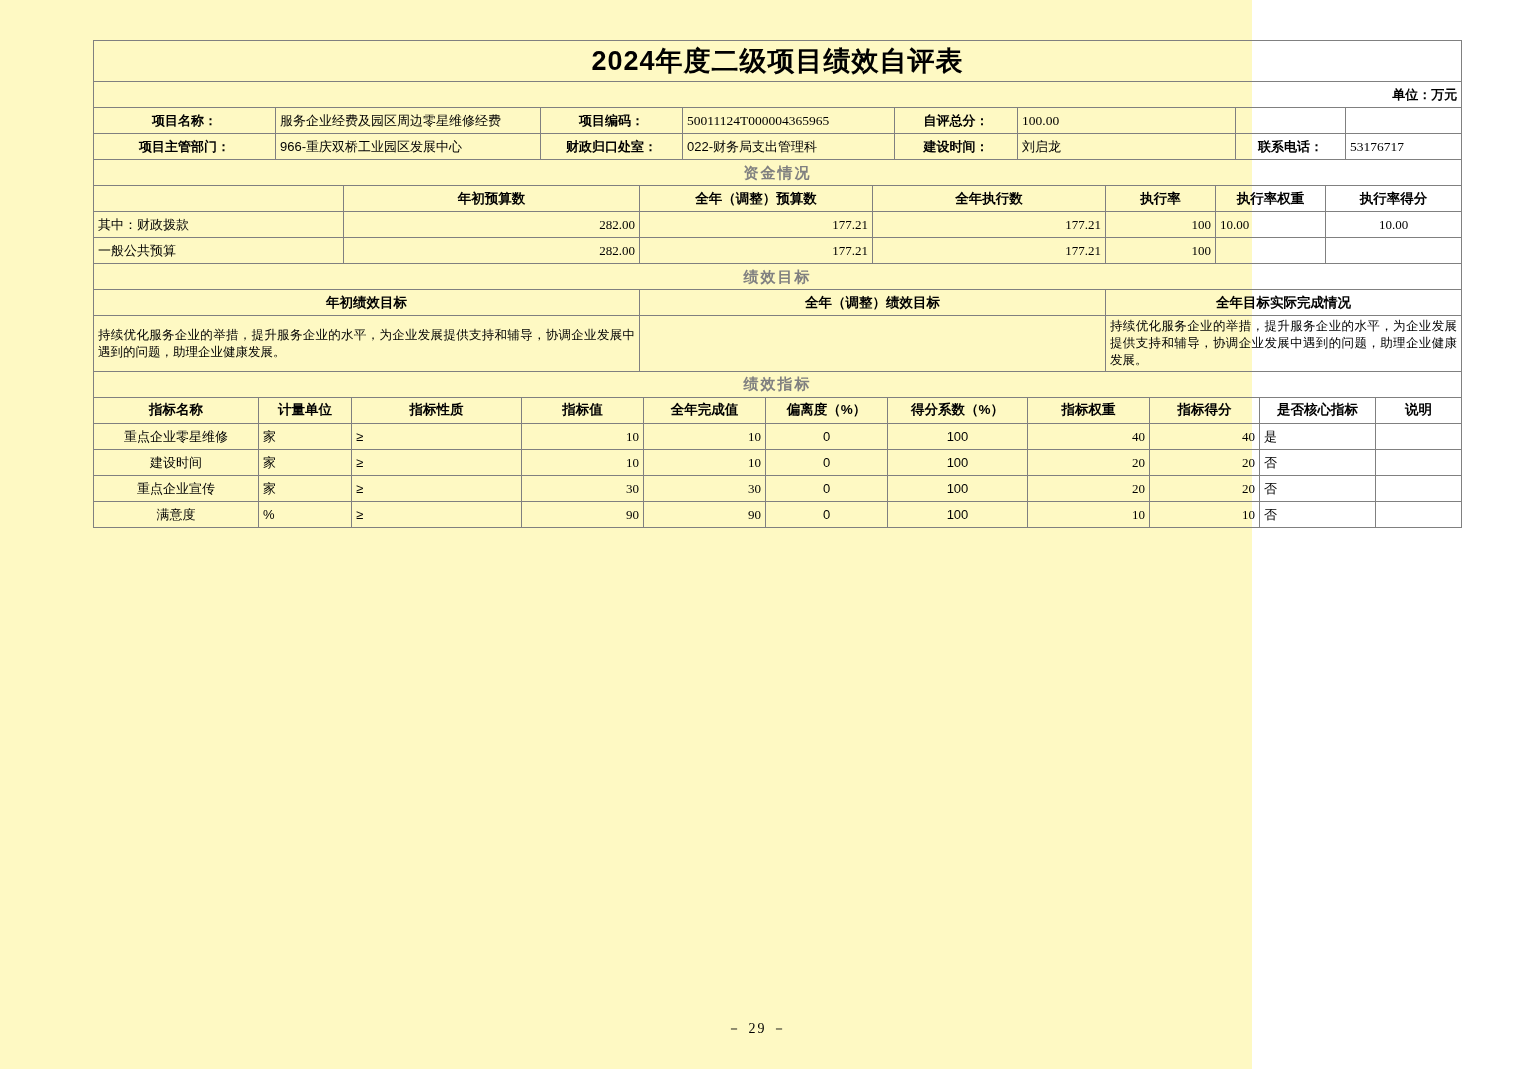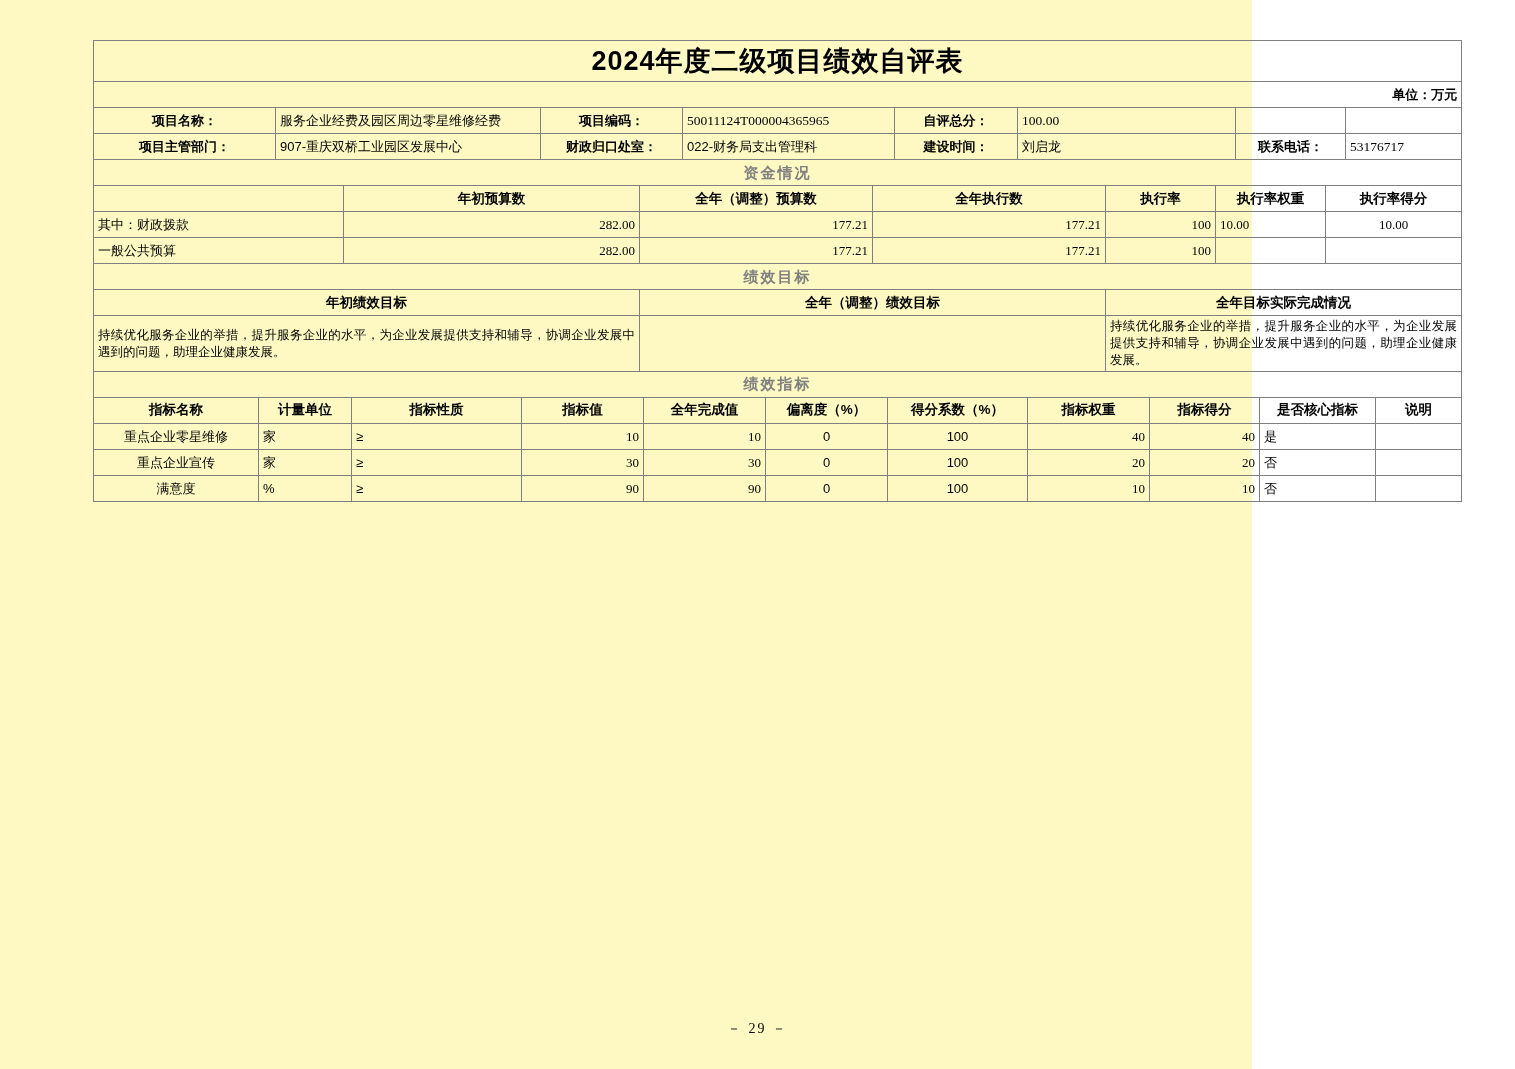--- a/index.html
+++ b/index.html
@@ -152,21 +152,21 @@
         <td class="lbl">项目编码：</td>
         <td class="val code-val">50011124T000004365965</td>
         <td class="lbl">自评总分：</td>
         <td class="val code-val" colspan="2">100.00</td>
         <td></td>
         <td></td>
       </tr>
 
       <tr>
         <td class="lbl">项目主管部门：</td>
-        <td class="val">907-重庆双桥工业园区发展中心</td>
+        <td class="val">966-重庆双桥工业园区发展中心</td>
         <td class="lbl">财政归口处室：</td>
         <td class="val">022-财务局支出管理科</td>
         <td class="lbl">建设时间：</td>
         <td class="val" colspan="2">刘启龙</td>
         <td class="lbl">联系电话：</td>
         <td class="val code-val">53176717</td>
       </tr>
 
       <tr>
         <td class="sec" colspan="9">资金情况</td>
@@ -277,20 +277,33 @@
         <td class="num">10</td>
         <td class="num">10</td>
         <td class="ctr">0</td>
         <td class="ctr">100</td>
         <td class="num">40</td>
         <td class="num">40</td>
         <td class="left">是</td>
         <td class="ctr"></td>
       </tr>
 
+      <tr class="ind-row">
+        <td class="ind-name">建设时间</td>
+        <td class="left">家</td>
+        <td class="left">≥</td>
+        <td class="num">10</td>
+        <td class="num">10</td>
+        <td class="ctr">0</td>
+        <td class="ctr">100</td>
+        <td class="num">20</td>
+        <td class="num">20</td>
+        <td class="left">否</td>
+        <td class="ctr"></td>
+      </tr>
 
       <tr class="ind-row">
         <td class="ind-name">重点企业宣传</td>
         <td class="left">家</td>
         <td class="left">≥</td>
         <td class="num">30</td>
         <td class="num">30</td>
         <td class="ctr">0</td>
         <td class="ctr">100</td>
         <td class="num">20</td>

